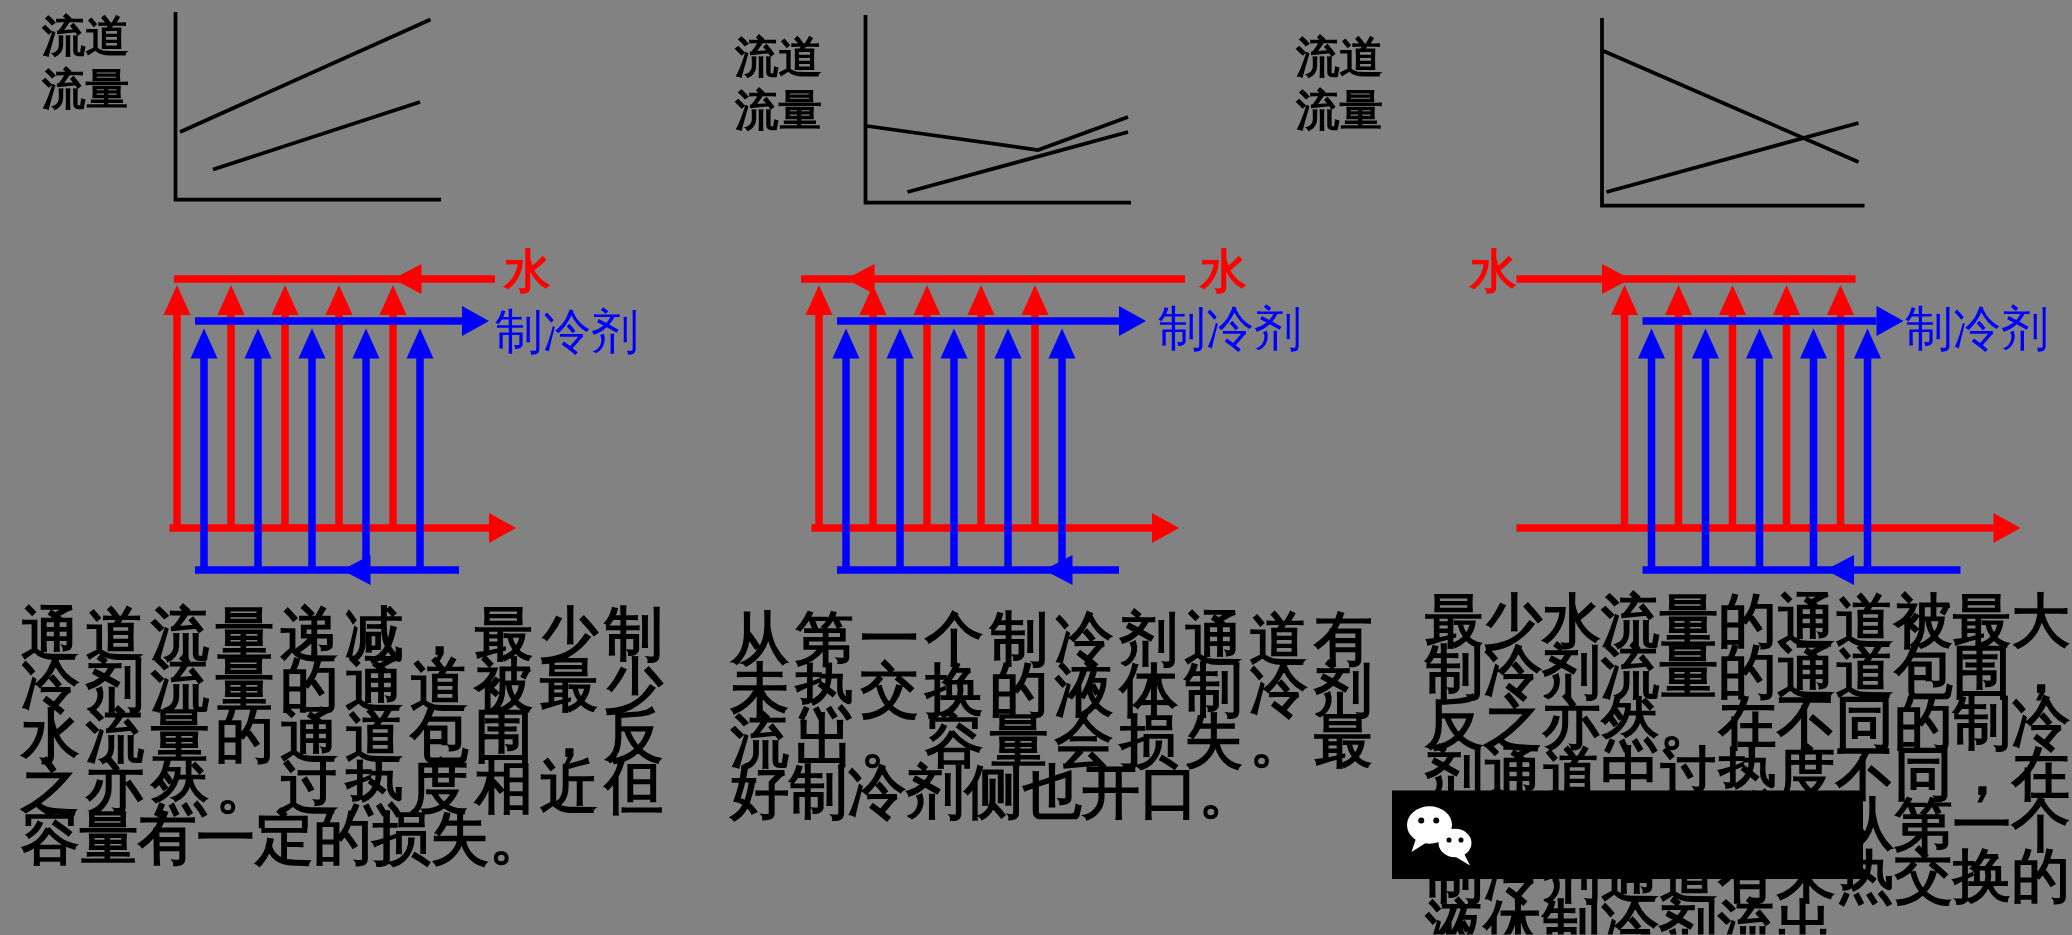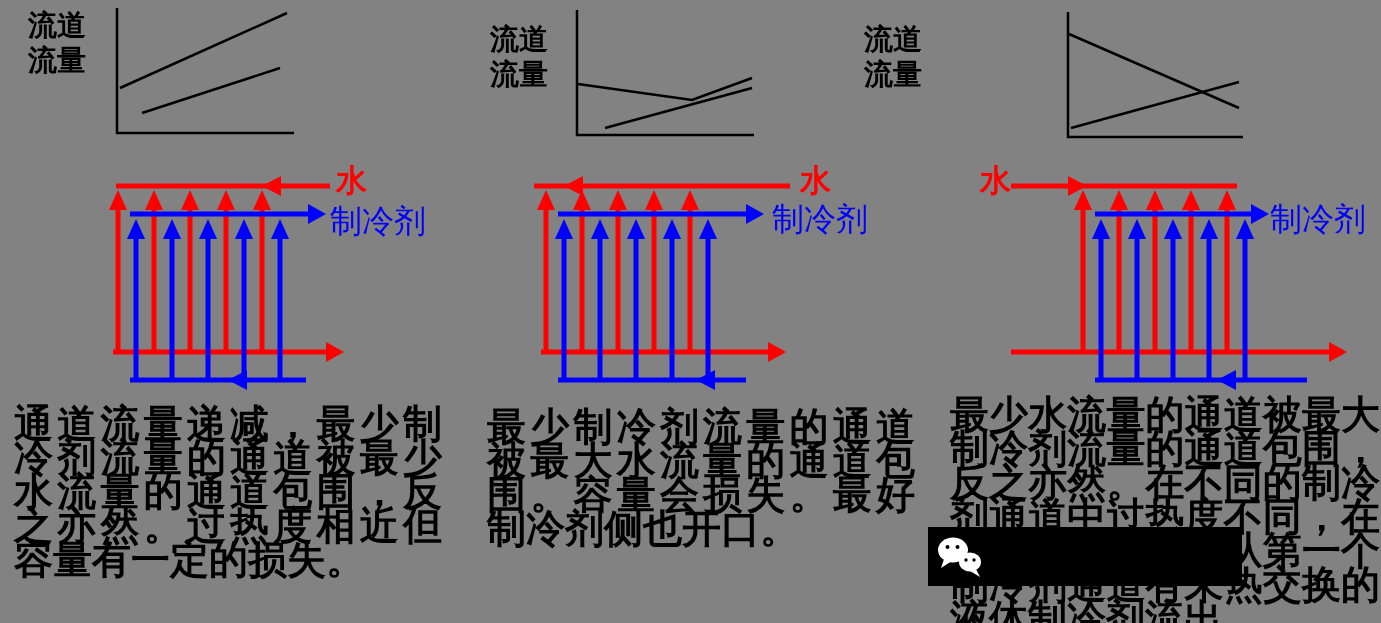--- a/index.html
+++ b/index.html
@@ -139,21 +139,21 @@
       <polygon class="blue-fill" points="144,55 135,75 153,75"></polygon>
       <polygon class="blue-fill" points="180,55 171,75 189,75"></polygon>
       <line class="blue-line" x1="30" y1="216" x2="218" y2="216"></line>
       <polygon class="blue-fill" points="168,216 187,206 187,226"></polygon>
     </g>
   </svg>
 
   <span class="abs water-label" style="left:800px; top:160px;">水</span>
   <span class="abs ref-label" style="left:772px; top:198px;">制冷剂</span>
 
-  <div class="abs caption" style="left:487px; top:410px; width:428px;">最少制冷剂流量的通道被最大水流量的通道包围。容量会损失。最好制冷剂侧也开口。</div>
+  <div class="abs caption" style="left:487px; top:410px; width:428px;">从第一个制冷剂通道有未热交换的液体制冷剂流出。容量会损失。最好制冷剂侧也开口。</div>
 
   <div class="abs ylabel" style="left:860px; top:22px; width:62px;">
     <span>流道</span>
     <span>流量</span>
   </div>
 
   <svg class="abs chart" style="left:1063px; top:10px;" width="190" height="135" viewBox="0 0 190 135">
     <path class="axes" d="M5 2 V127 H180"></path>
     <polyline points="6,24 176,98"></polyline>
     <polyline points="8,118 176,72"></polyline>

